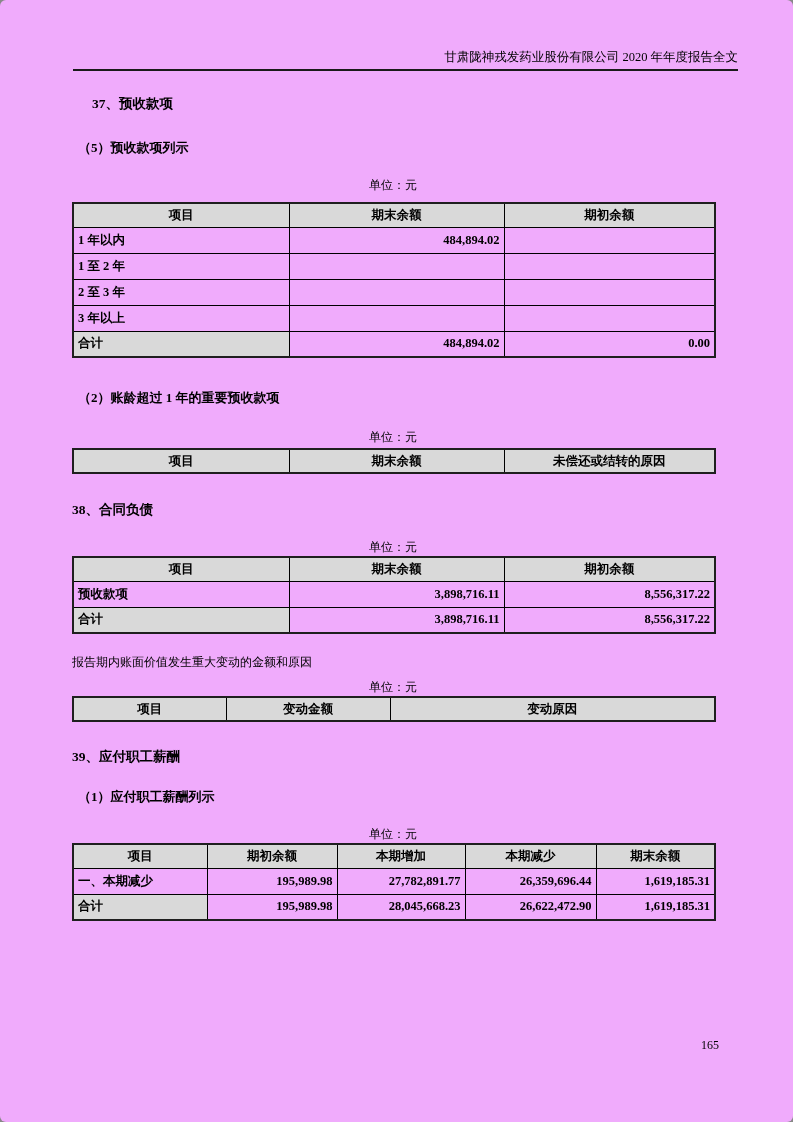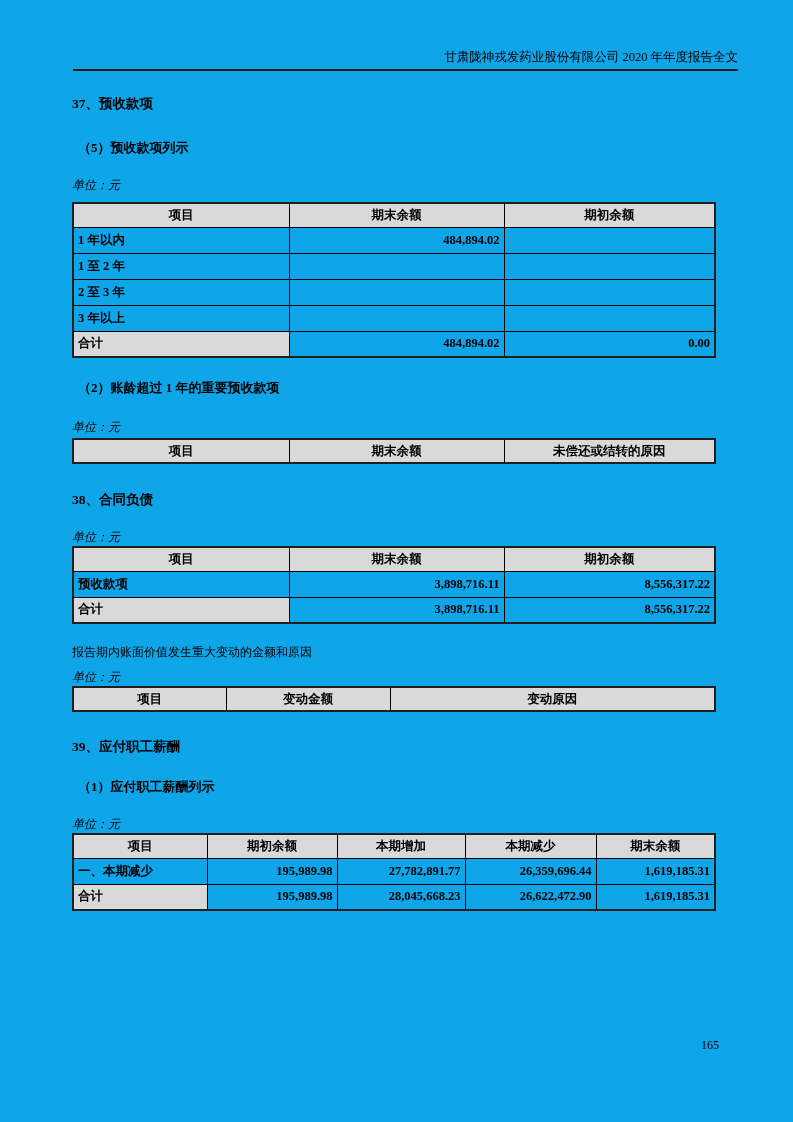--- a/index.html
+++ b/index.html
@@ -3,23 +3,24 @@
 <meta charset="utf-8">
 <style>
   * { box-sizing: border-box; margin: 0; padding: 0; }
   html, body { background: #888; }
   body { font-family: "Liberation Serif", "DejaVu Serif", serif; }
   .page {
     position: relative;
     width: 793px;
     height: 1122px;
     margin: 0 auto;
-    background: #0ea5e9;
+    background: #f0abfc;
     color: #000;
     overflow: hidden;
+    border-radius: 6px;
   }
   .header {
     position: absolute;
     left: 73px;
     top: 49px;
     width: 665px;
     text-align: right;
     font-size: 12.5px;
     line-height: 17px;
     padding-bottom: 3px;
@@ -27,27 +28,27 @@
     white-space: nowrap;
   }
   .content {
     position: absolute;
     left: 72px;
     top: 0;
     width: 642px;
   }
   .sec-title { font-size: 13.5px; font-weight: bold; line-height: 16px; }
   .sub-title { font-size: 13px; font-weight: bold; line-height: 16px; padding-left: 6px; }
-  .unit { font-size: 12px; line-height: 14px; text-align: left; font-style: italic; }
+  .unit { font-size: 12px; line-height: 14px; text-align: center; }
   .note { font-size: 12px; line-height: 15px; }
 
-  #sec37-title  { margin-top: 96px; }
+  #sec37-title  { margin-top: 96px; margin-left: 20px; }
   #sec37-1-title{ margin-top: 28px; }
   #unit1 { margin-top: 22px; margin-bottom: 10px; }
-  #sec37-2-title{ margin-top: 22px; }
+  #sec37-2-title{ margin-top: 32px; }
   #unit2 { margin-top: 24px; margin-bottom: 4px; }
   #sec38-title  { margin-top: 28px; }
   #unit3 { margin-top: 22px; margin-bottom: 2px; }
   #note38 { margin-top: 21px; }
   #unit4 { margin-top: 10px; margin-bottom: 2px; }
   #sec39-title  { margin-top: 27px; }
   #sec39-1-title{ margin-top: 24px; }
   #unit5 { margin-top: 22px; margin-bottom: 2px; }
 
   table {

